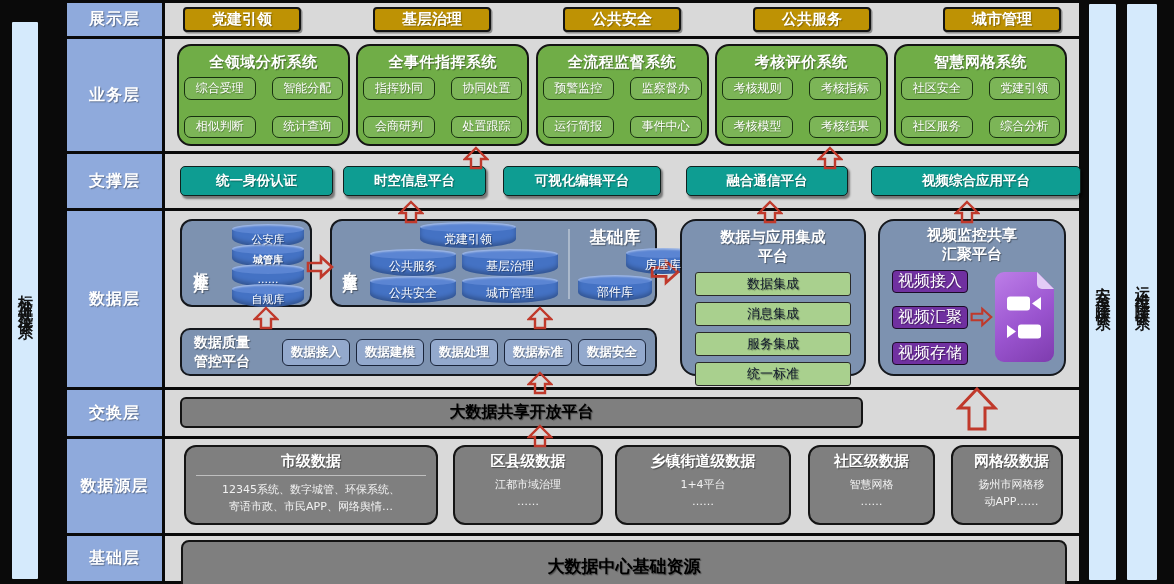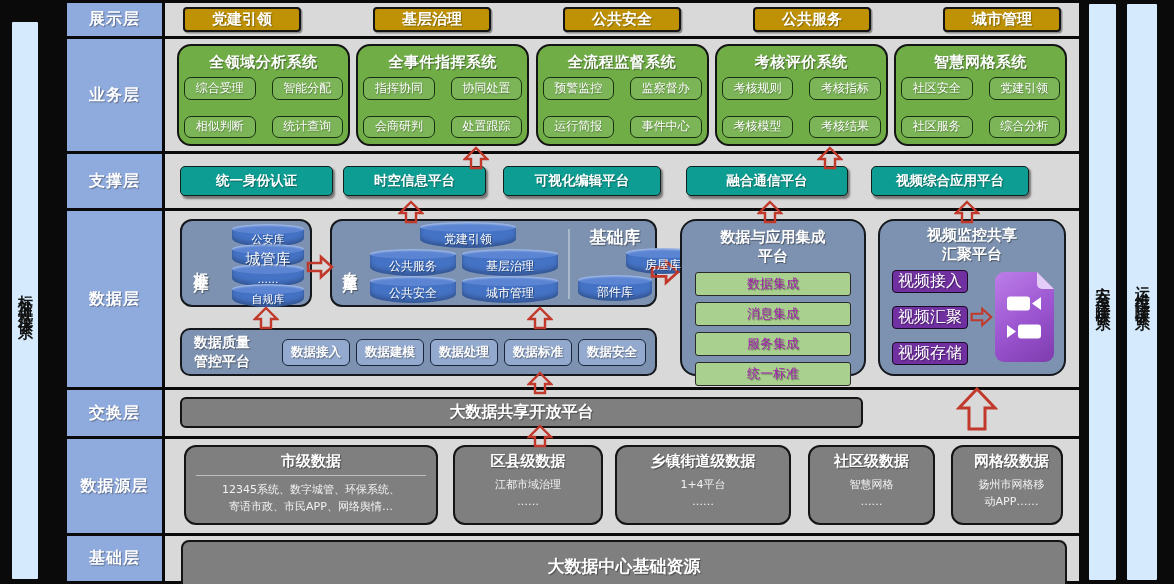--- a/index.html
+++ b/index.html
@@ -43,39 +43,39 @@
     font-size:15px;letter-spacing:2px;text-shadow:1px 1px 1px rgba(0,0,0,.4);}
   .cyl{position:absolute;background:#4472C4;color:#fff;display:flex;align-items:center;justify-content:center;
     border-radius:0 0 50% 50%/0 0 9px 9px;box-shadow:inset 0 -3px 4px rgba(0,0,0,.25);}
   .cyl::before{content:"";position:absolute;top:-5px;left:0;right:0;height:10px;background:#5b85d3;
     border-radius:50%;box-shadow:inset 0 1.5px 2px rgba(255,255,255,.45);}
   .cyl span{position:relative;z-index:1;font-size:12px;padding-top:3px;text-shadow:1px 1px 1px rgba(0,0,0,.45);white-space:nowrap;}
   .divline{position:absolute;width:2px;background:rgba(255,255,255,.35);}
   .bigt{position:absolute;color:#fff;font-weight:bold;text-shadow:1px 1px 1px rgba(0,0,0,.4);}
   .ptitle{color:#fff;font-weight:bold;font-size:15px;text-align:center;white-space:pre-line;line-height:1.25;
     margin-top:7px;text-shadow:1px 1px 1px rgba(0,0,0,.4);}
-  .gbar{height:22px;background:#A9D08E;border:1.5px solid #2a2a2a;border-radius:3px;color:#a21caf;font-size:13px;
+  .gbar{height:22px;background:#A9D08E;border:1.5px solid #2a2a2a;border-radius:3px;color:#0f172a;font-size:13px;
     display:flex;align-items:center;justify-content:center;margin:6px 13px 0;text-shadow:1px 1px 1px rgba(0,0,0,.4);}
   .vbody{display:flex;align-items:center;justify-content:space-between;padding:6px 10px 0 12px;}
   .pcol{display:flex;flex-direction:column;gap:13px;}
   .pbtn{width:76px;height:23px;background:#7030A0;border:1.5px solid #1a0b26;border-radius:4px;color:#fff;
     font-size:16px;display:flex;align-items:center;justify-content:center;text-shadow:1px 1px 1px rgba(0,0,0,.4);box-sizing:border-box;}
   .doc{position:relative;width:62px;height:90px;background:linear-gradient(145deg,#bd7ee8 0%,#9a54cf 55%,#7e3cae 100%);
     border-radius:9px;clip-path:polygon(0 0,calc(100% - 17px) 0,100% 17px,100% 100%,0 100%);
     display:flex;flex-direction:column;align-items:center;justify-content:center;gap:11px;}
   .doc::before{content:"";position:absolute;top:0;right:0;width:17px;height:17px;background:#e3ccf6;border-radius:0 0 0 5px;}
   .qrow{display:flex;align-items:center;height:100%;padding-left:12px;box-sizing:border-box;gap:8px;}
   .qtitle{color:#fff;font-weight:bold;font-size:14px;white-space:pre-line;line-height:1.35;width:80px;
     text-shadow:1px 1px 1px rgba(0,0,0,.4);}
   .qbtns{display:flex;gap:6px;}
   .qbtn{width:68px;height:27px;background:#93A9CD;border:1.5px solid #19243a;border-radius:6px;color:#fff;
     font-size:12.5px;font-weight:600;display:flex;align-items:center;justify-content:center;
     text-shadow:1px 1px 1px rgba(0,0,0,.35);box-sizing:border-box;}
   
-  .graybar{position:absolute;background:#7F7F7F;border:2px solid #141414;color:#ffffff;font-weight:bold;
+  .graybar{position:absolute;background:#7F7F7F;border:2px solid #141414;color:#000000;font-weight:bold;
     display:flex;align-items:center;justify-content:center;text-shadow:1px 1px 1px rgba(0,0,0,.4);box-sizing:border-box;}
   .srcbox{position:absolute;top:6px;height:80px;background:#7F7F7F;border:2px solid #141414;border-radius:12px;
     box-sizing:border-box;color:#fff;text-align:center;}
   .srcbox .t{font-weight:bold;font-size:15px;margin-top:5px;text-shadow:1px 1px 1px rgba(0,0,0,.4);white-space:nowrap;}
   .srcbox .dv{height:1px;background:rgba(255,255,255,.5);margin:4px 10px 0;}
   .srcbox .d{font-size:11px;color:#f2f2f2;margin-top:5px;line-height:1.55;white-space:pre-line;padding:0 6px;}
   .arr{position:absolute;pointer-events:none;}
 </style>
 </head>
 <body>
@@ -150,35 +150,35 @@
       </div>
     </div>
 
     <div class="row r3">
       <div class="label">支撑层</div>
       <div class="content">
         <div class="teal" style="left:15px;width:153px;">统一身份认证</div>
         <div class="teal" style="left:178px;width:143px;">时空信息平台</div>
         <div class="teal" style="left:338px;width:158px;">可视化编辑平台</div>
         <div class="teal" style="left:521px;width:162px;">融合通信平台</div>
-        <div class="teal" style="left:706px;width:158px;">视频综合应用平台</div>
+        <div class="teal" style="left:706px;width:210px;">视频综合应用平台</div>
       </div>
     </div>
 
     <div class="row r4">
       <div class="label">数据层</div>
       <div class="content">
 
         <div class="slate" style="left:15px;top:8px;width:132px;height:88px;">
           <span class="vtitle" style="left:9px;top:50%;transform:translateY(-50%);">标准库</span>
           <div class="cyl" style="left:50px;top:8px;width:72px;height:18px;">
               <span style="font-size:11px;">公安库</span>
             </div>
           <div class="cyl" style="left:50px;top:28px;width:72px;height:18px;">
-              <span style="font-size:15px;">城管库</span>
+              <span style="font-size:10px;font-weight:bold;">城管库</span>
             </div>
           <div class="cyl" style="left:50px;top:48px;width:72px;height:18px;">
               <span style="font-size:11px;">......</span>
             </div>
           <div class="cyl" style="left:50px;top:68px;width:72px;height:18px;">
               <span style="font-size:11px;">自规库</span>
             </div>
         </div>
 
         <div class="slate" style="left:165px;top:8px;width:327px;height:88px;">

